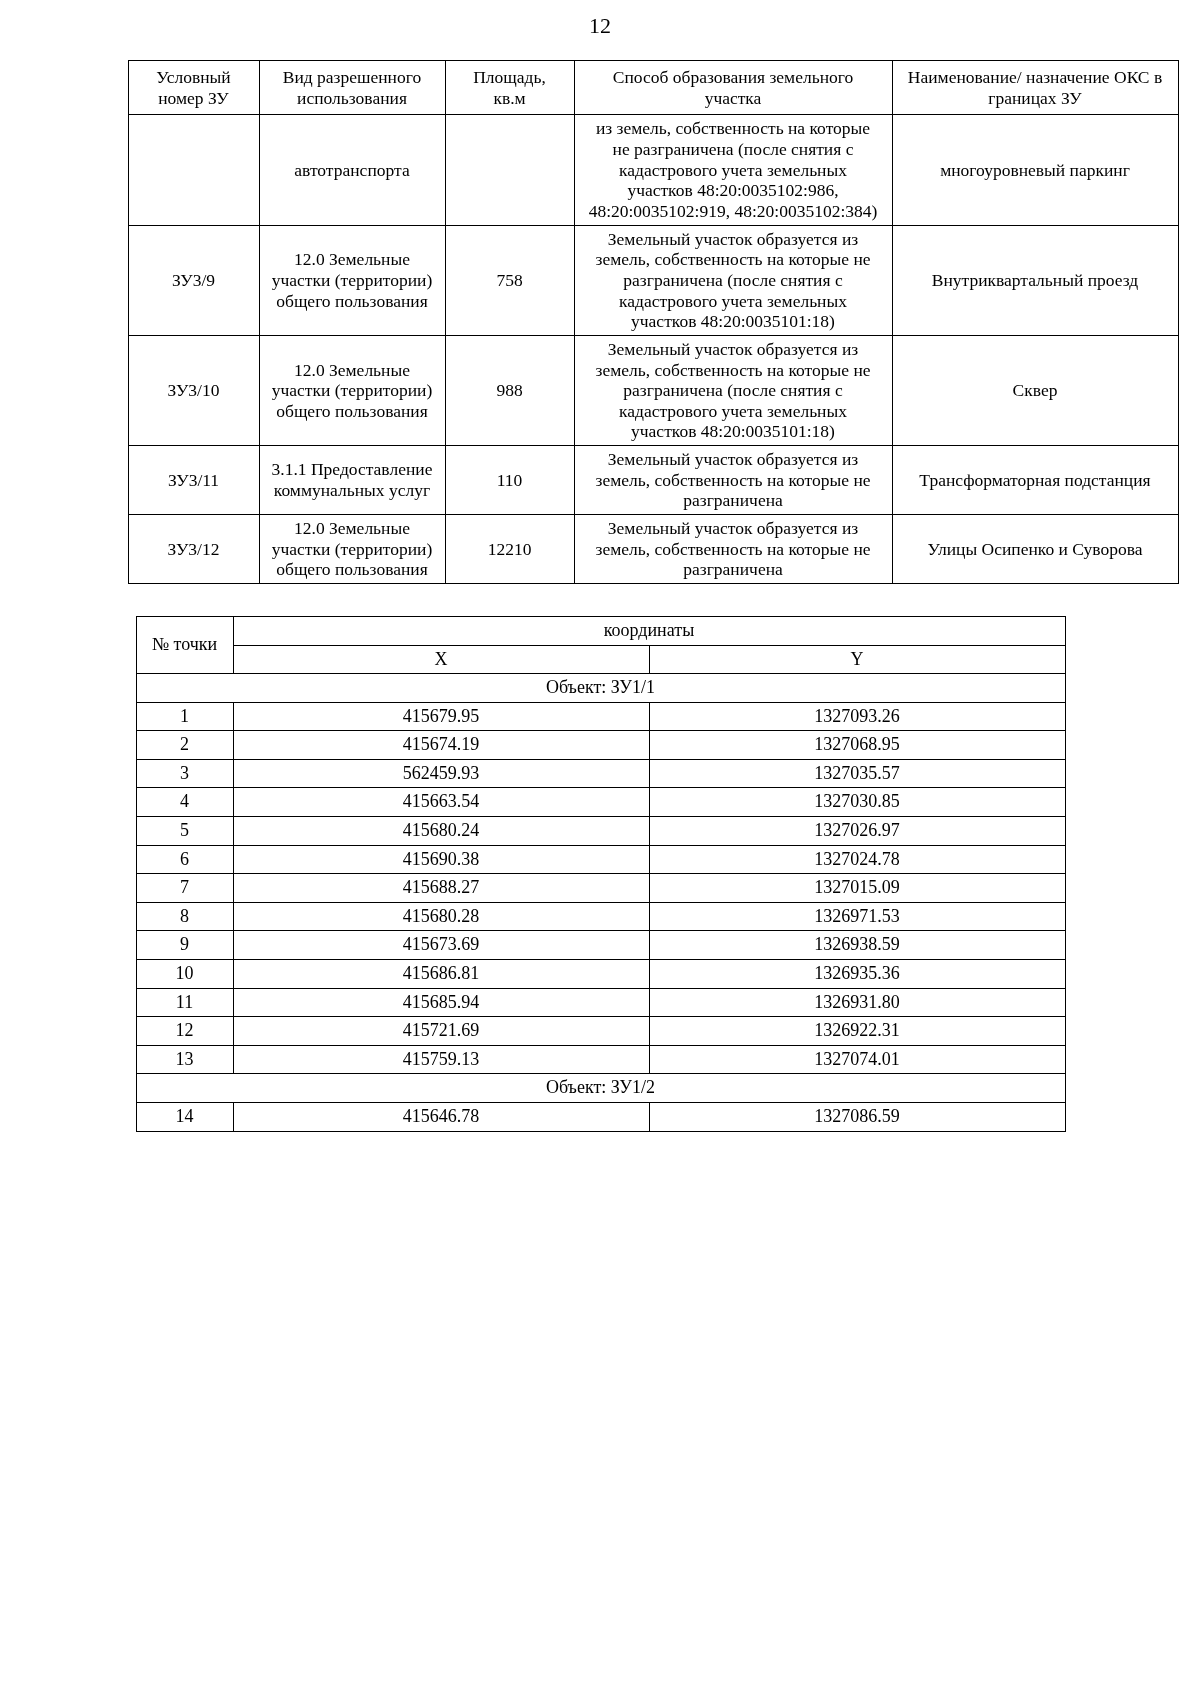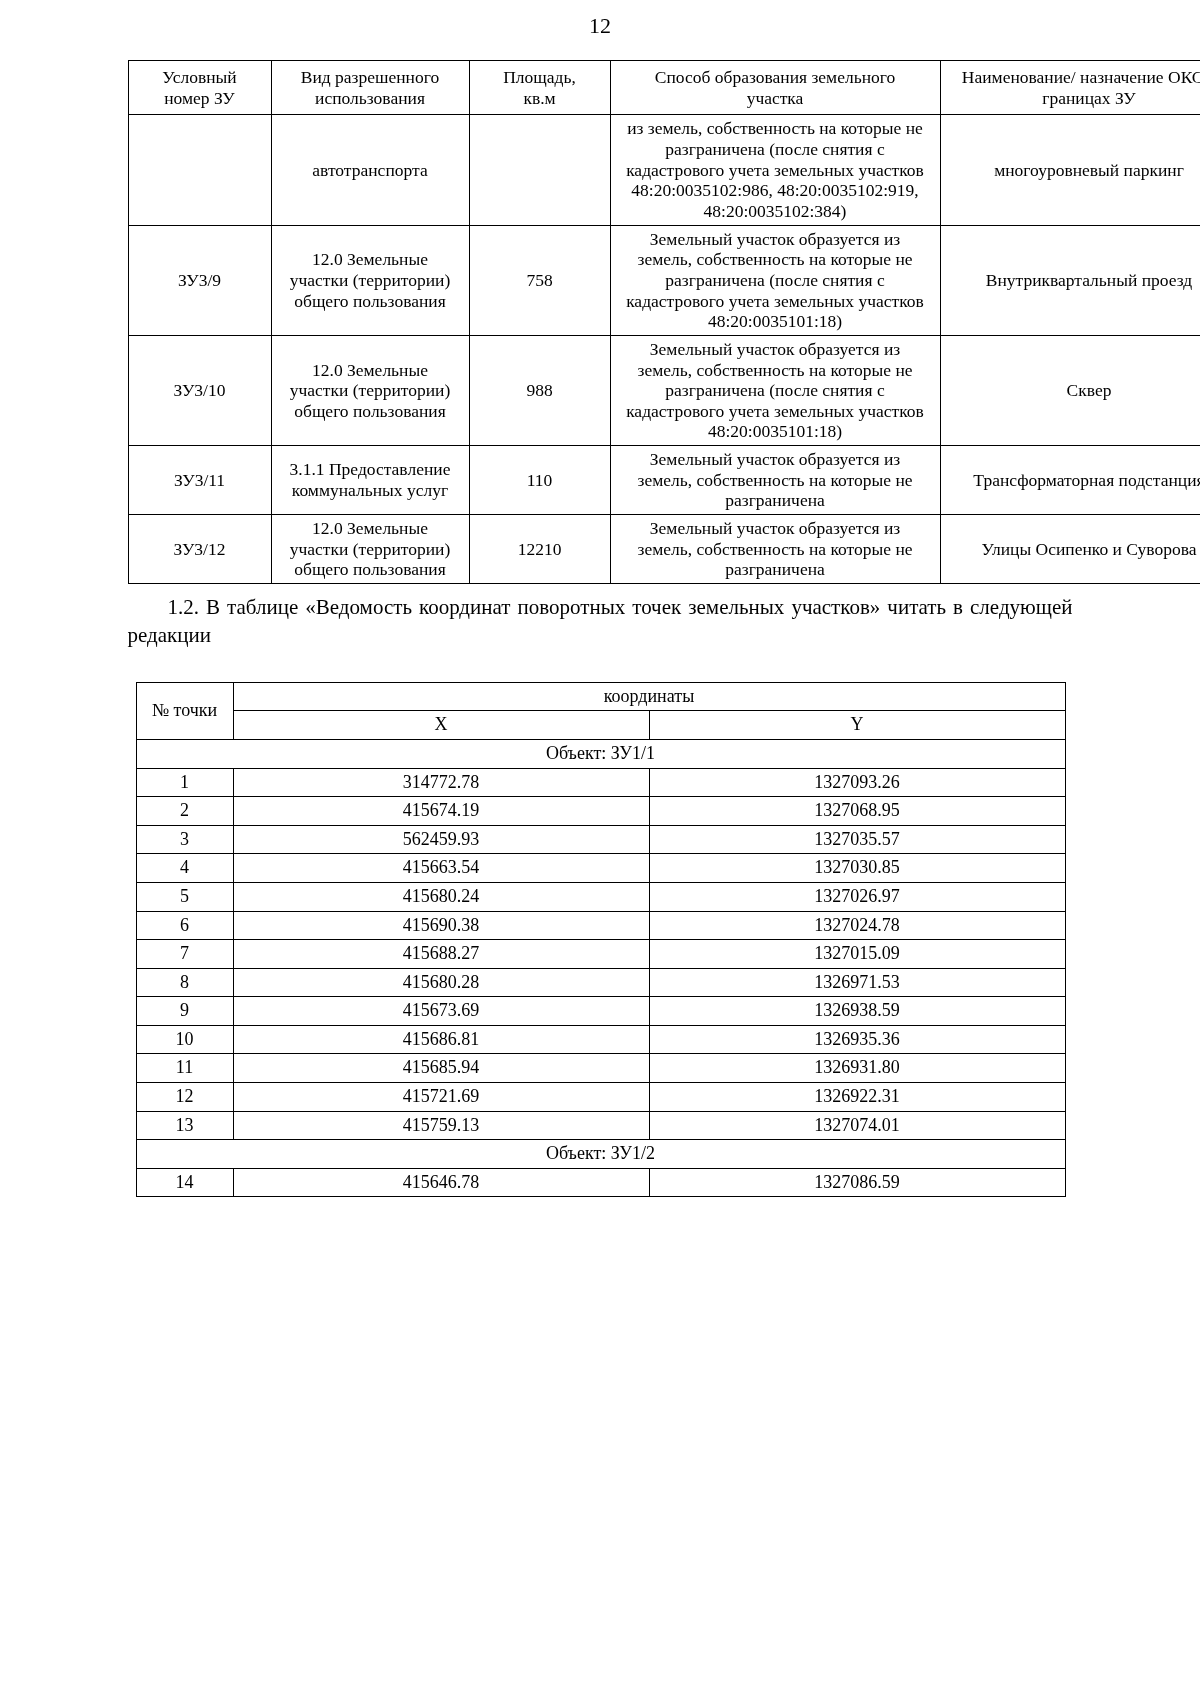--- a/index.html
+++ b/index.html
@@ -45,21 +45,21 @@
   table.doc-table td,
   table.doc-table th {
     border: 1.4px solid #000;
     vertical-align: middle;
     text-align: center;
     padding: 3px 12px;
     font-weight: normal;
   }
   table.doc-table th {
     vertical-align: middle;
-    padding: 6px 16px;
+    padding: 6px 10px;
   }
   .c1 { width: 110px; }
   .c2 { width: 165px; }
   .c3 { width: 108px; }
   .c4 { width: 297px; }
   .c5 { width: 265px; }
 
   .cell-top { vertical-align: top; }
 
   
@@ -150,40 +150,39 @@
         <tr>
           <td class="c1">ЗУ3/12</td>
           <td class="c2">12.0 Земельные участки (территории) общего пользования</td>
           <td class="c3">12210</td>
           <td class="c4">Земельный участок образуется из земель, собственность на которые не разграничена</td>
           <td class="c5">Улицы Осипенко и Суворова</td>
         </tr>
       </tbody>
     </table>
 
-    <p class="para">1.2. В таблице «Ведомость координат поворотных точек земельных участков» читать в следующей редакции</p>
 
     <table class="coord-table">
       <thead>
         <tr>
           <th class="k1 hdr-num" rowspan="2">№ точки</th>
           <th colspan="2">координаты</th>
         </tr>
         <tr>
           <th class="k2">X</th>
           <th class="k3">Y</th>
         </tr>
       </thead>
       <tbody>
         <tr class="object-row">
           <td colspan="3">Объект: ЗУ1/1</td>
         </tr>
         <tr>
           <td class="k1">1</td>
-          <td class="k2">314772.78</td>
+          <td class="k2">415679.95</td>
           <td class="k3">1327093.26</td>
         </tr>
         <tr>
           <td class="k1">2</td>
           <td class="k2">415674.19</td>
           <td class="k3">1327068.95</td>
         </tr>
         <tr>
           <td class="k1">3</td>
           <td class="k2">562459.93</td>

